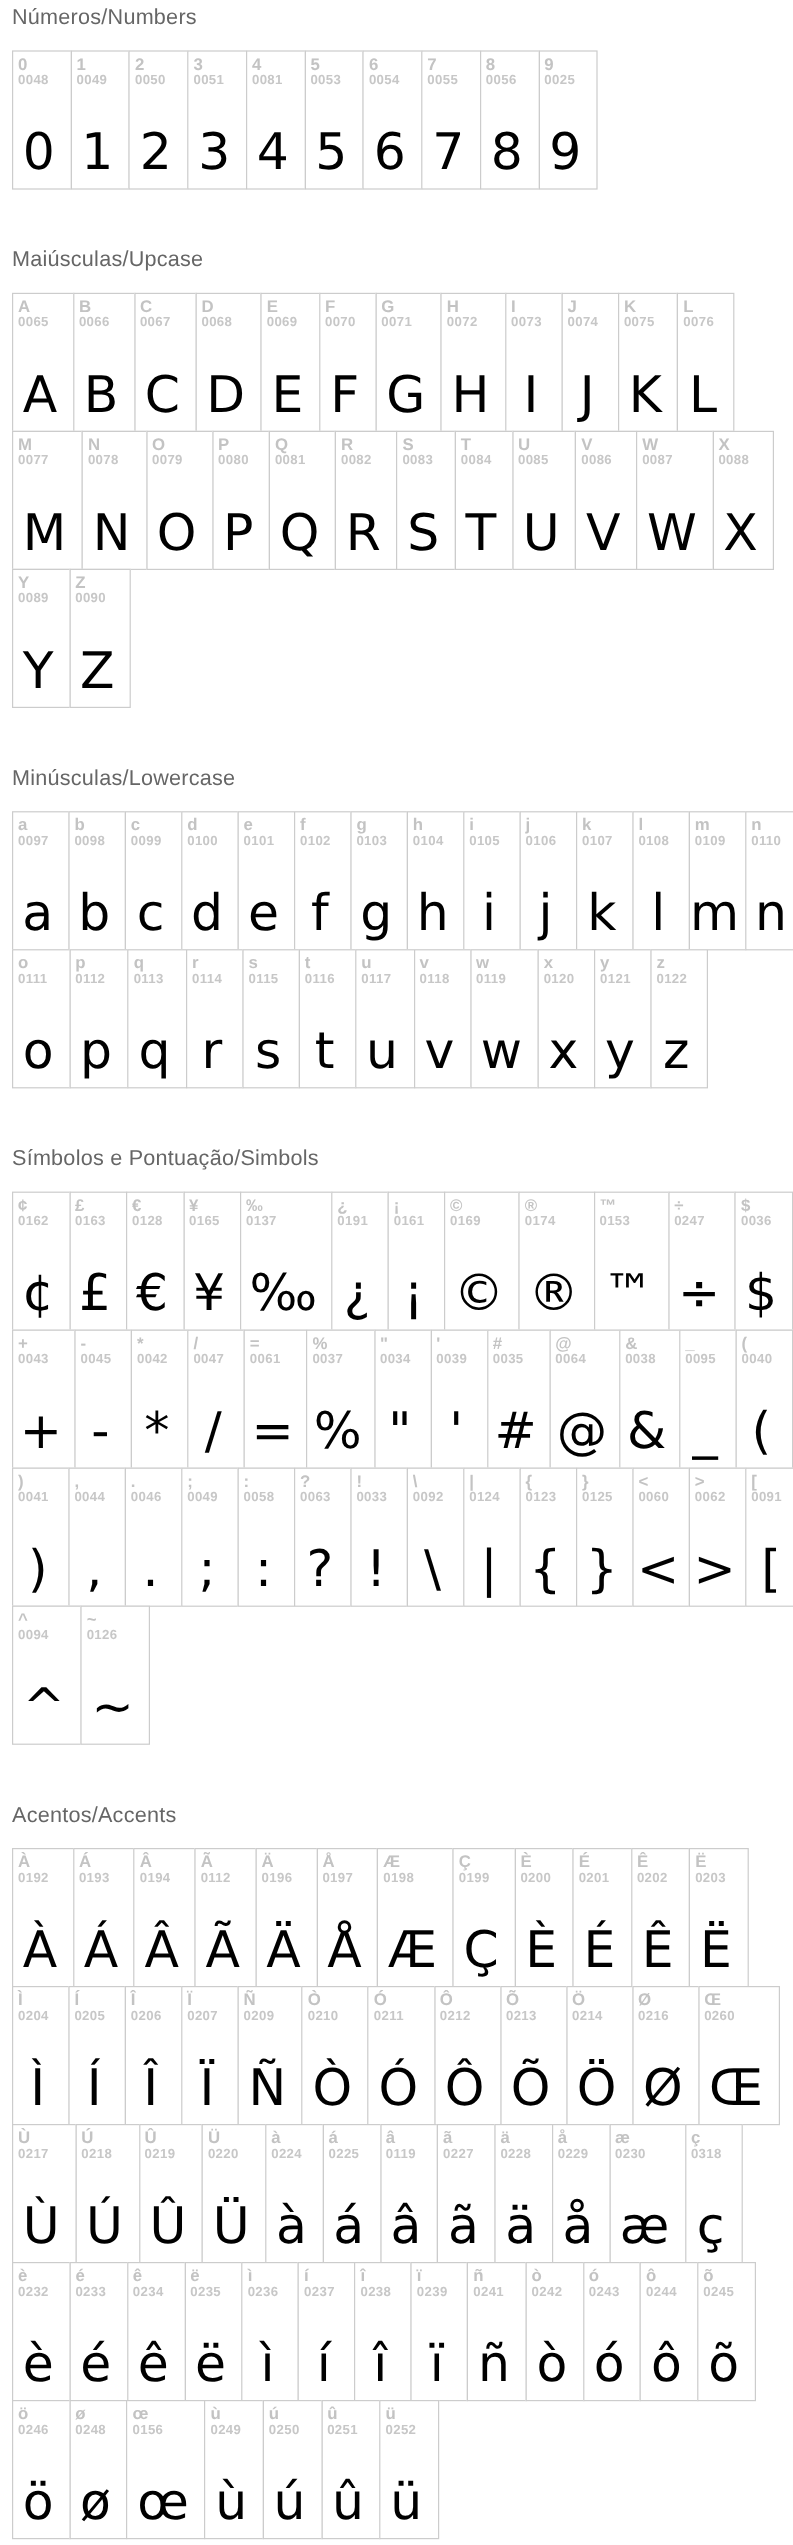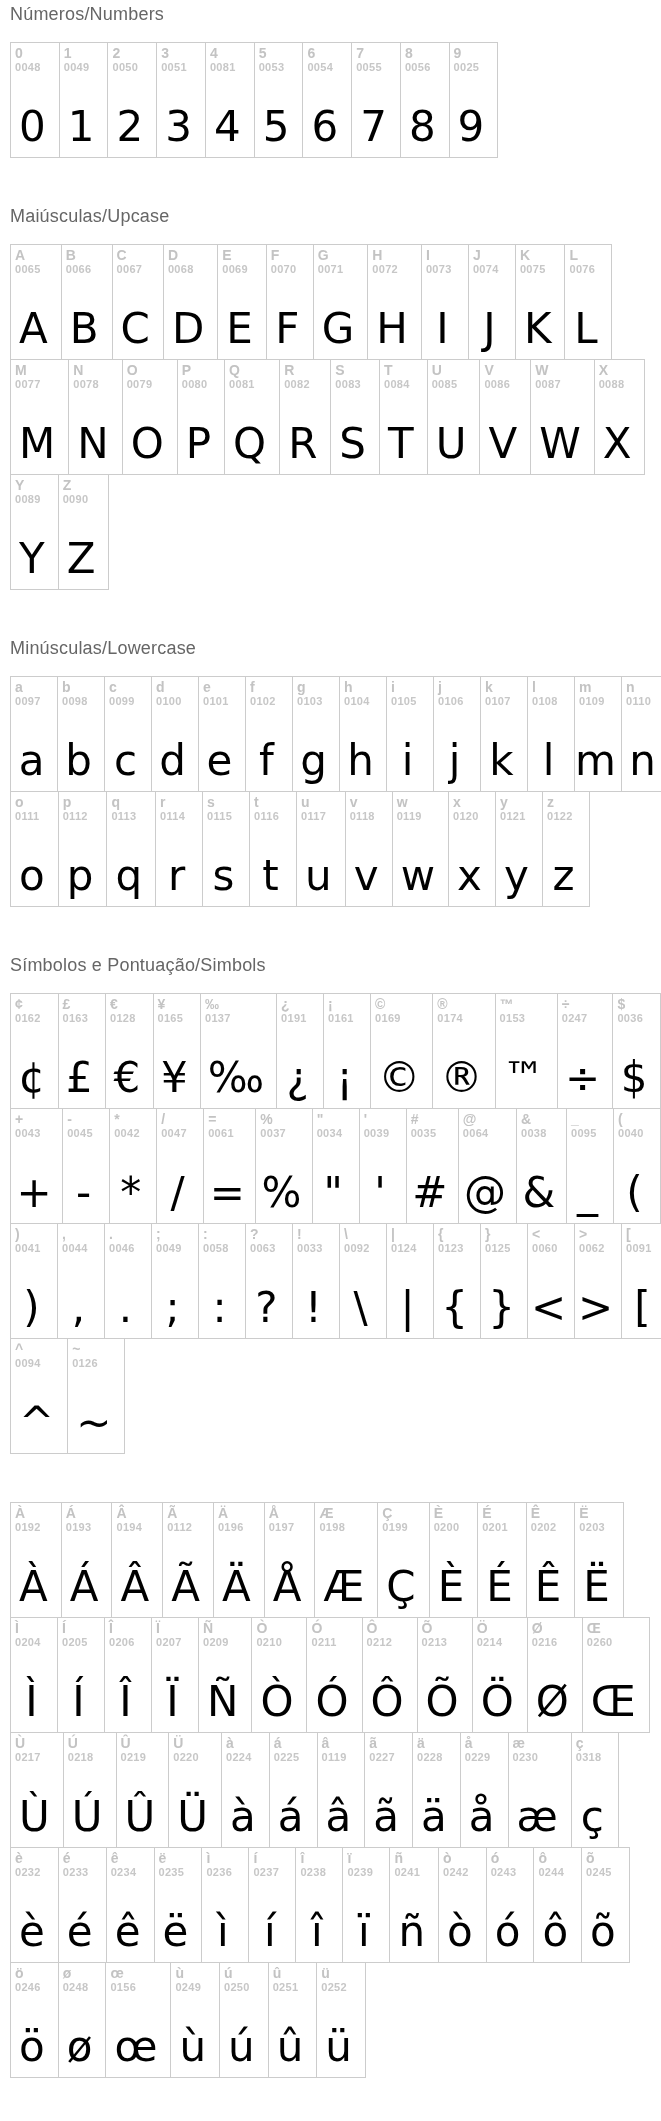--- a/index.html
+++ b/index.html
@@ -820,20 +820,21 @@
         <div class="glyph-cell">
           <div class="cell-head">
             <span class="ref-char">~</span>
             <span class="glyph-code">0126</span>
           </div>
           <div class="glyph-preview">~</div>
         </div>
       </div>
     </div>
     <div class="section">
+      <h2 class="section-title">Acentos/Accents</h2>
       <div class="glyph-row">
         <div class="glyph-cell">
           <div class="cell-head">
             <span class="ref-char">À</span>
             <span class="glyph-code">0192</span>
           </div>
           <div class="glyph-preview">À</div>
         </div>
         <div class="glyph-cell">
           <div class="cell-head">

